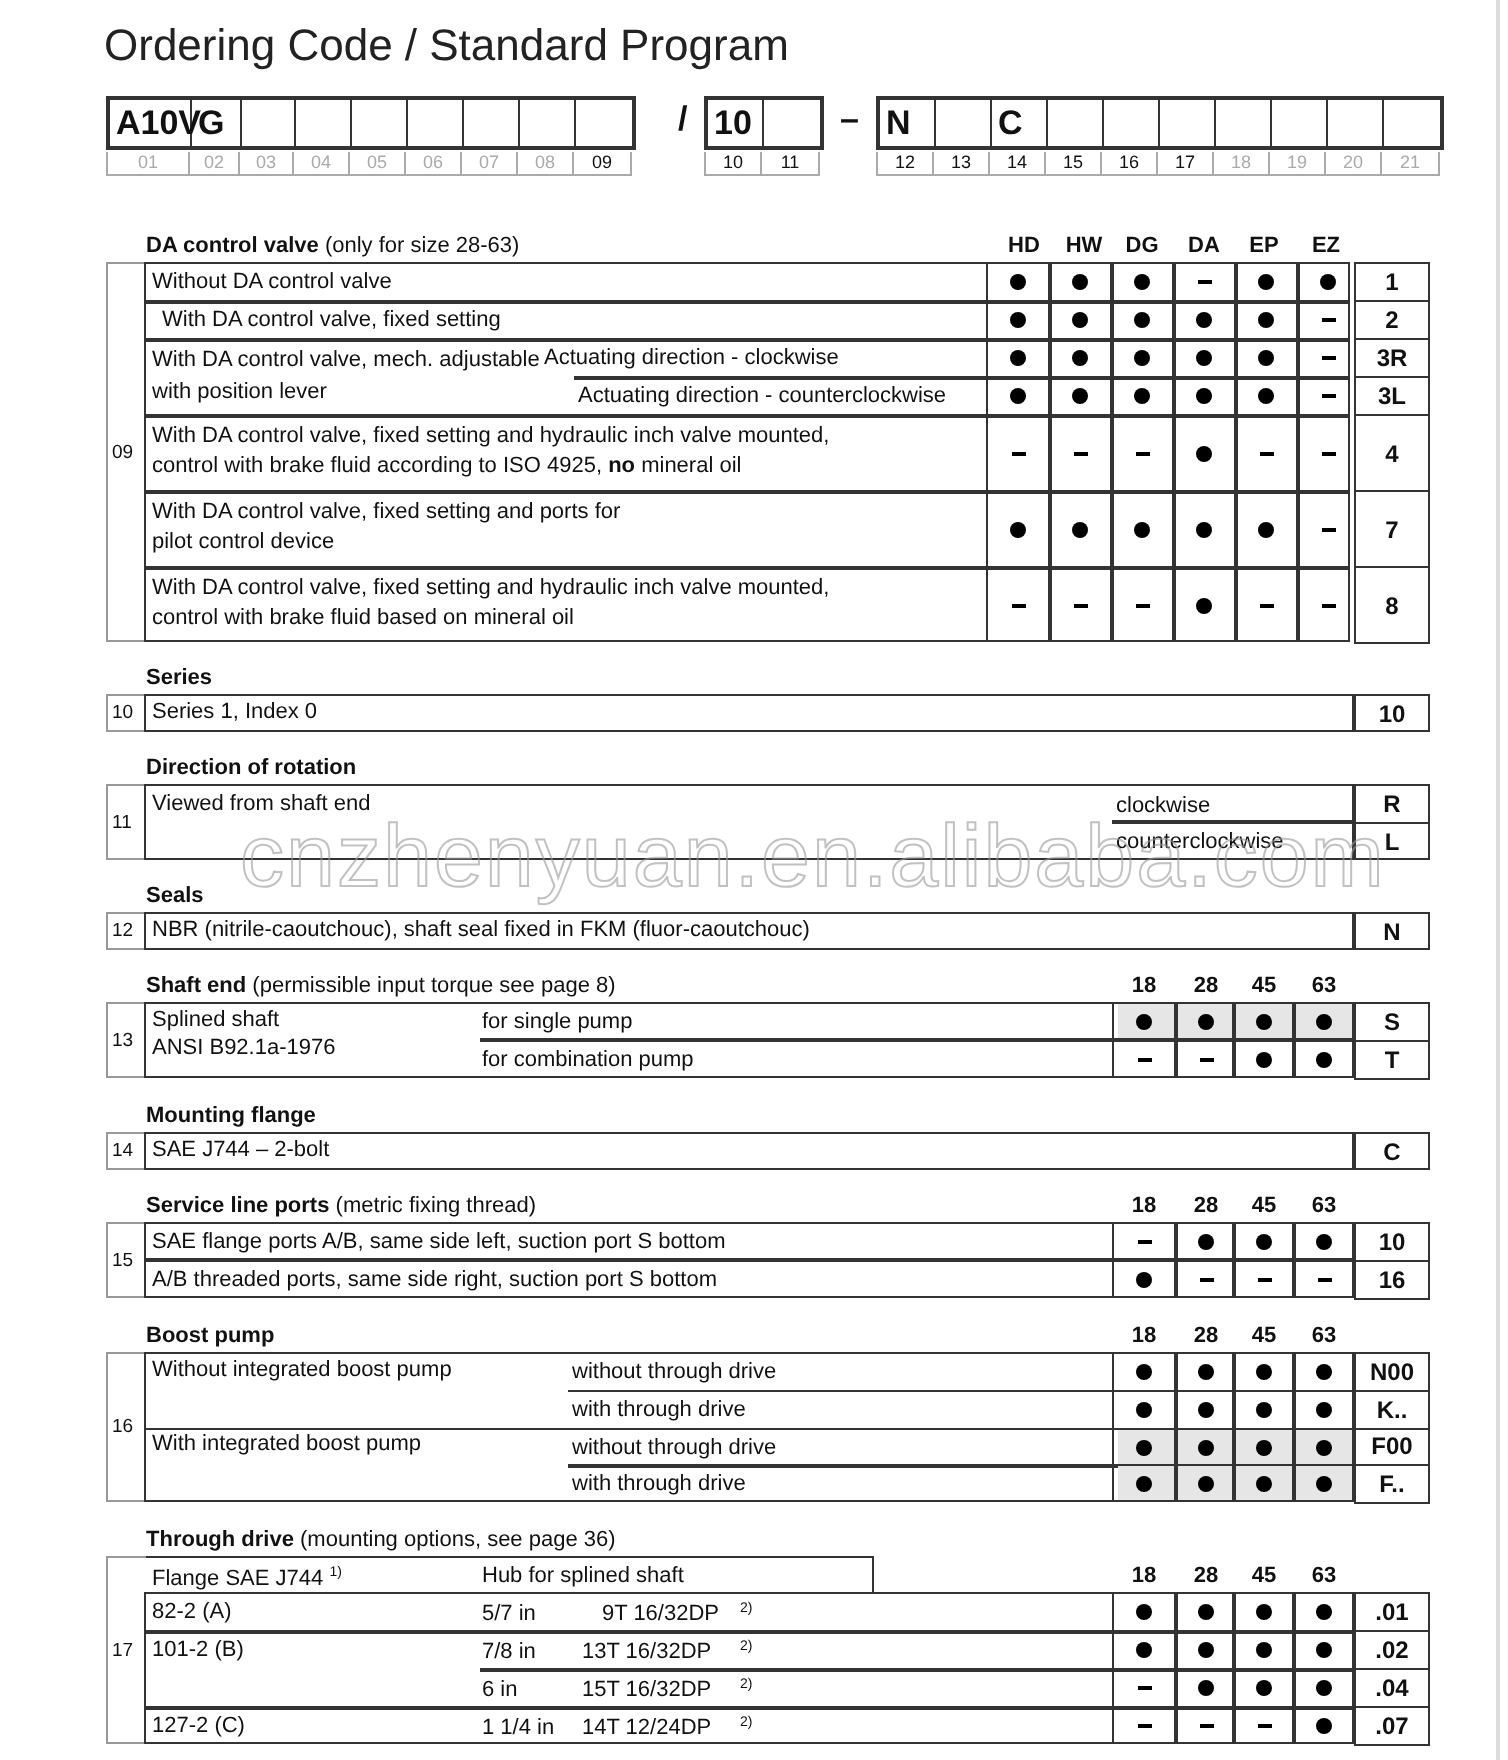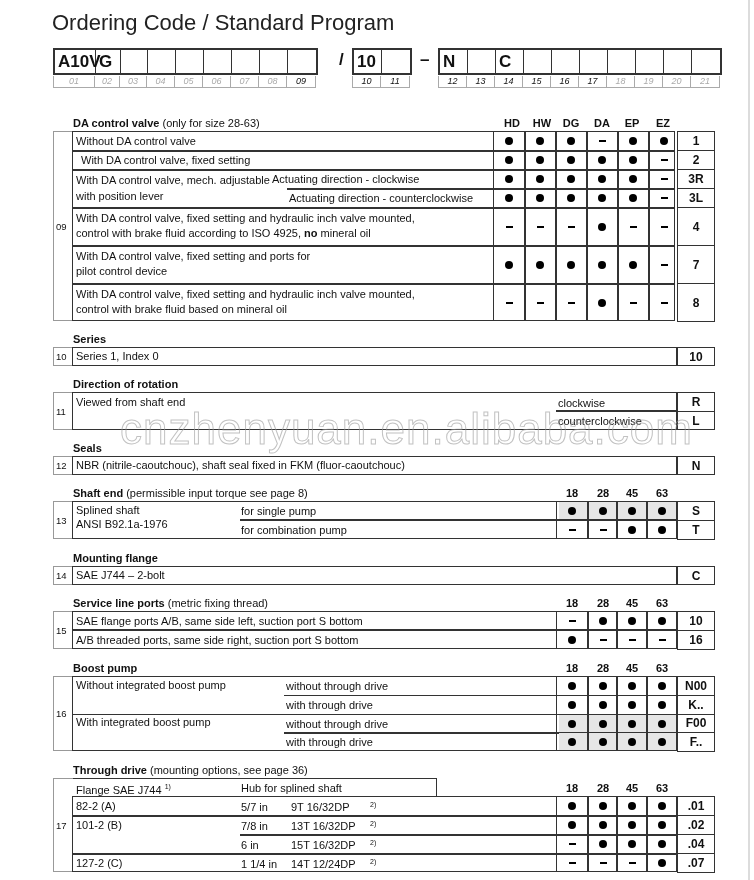--- a/index.html
+++ b/index.html
@@ -7,21 +7,21 @@
     width: 754px; height: 880px; background: #ffffff; position: relative;
     font-family: "Liberation Sans", sans-serif; color: #111; overflow: hidden;
   }
   .abs { position: absolute; }
   .page-edge { position: absolute; left: 748px; top: 0; width: 2px; height: 880px; background: #dcdcdc; }
   .title { left: 52px; top: 10px; font-size: 22px; color: #222; white-space: nowrap; }
   .code-cell { height: 23px; border-right: 1.5px solid #333; font-weight: bold; font-size: 17px;
     display: flex; align-items: center; padding-left: 3px; }
   .code-cell:last-child { border-right: none; }
   .code-sep { position: absolute; top: 50px; font-weight: bold; font-size: 17px; }
-  .idx-strip { position: absolute; top: 76px; height: 12px; display: flex; border: 1px solid #aaa; border-top: none; font-style: italic; }
+  .idx-strip { position: absolute; top: 76px; height: 12px; display: flex; border: 1px solid #aaa; border-top: none; }
   .idx-cell { height: 11px; border-right: 1px solid #aaa; font-size: 9px; color: #aaa; text-align: center; line-height: 11px; }
   .idx-cell:last-child { border-right: none; }
   .idx-cell.active { color: #111; }
 
   .sec-title { position: absolute; font-size: 11px; white-space: nowrap; }
   .sec-title b { font-weight: bold; }
   .col-head { position: absolute; font-size: 11px; font-weight: bold; text-align: center; width: 30px; }
 
   .gutter { position: absolute; border: 1px solid #999; border-right: none; font-size: 9.5px;
     display: flex; align-items: center; padding-left: 2px; background: #fff; }
@@ -335,21 +335,21 @@
     <div class="col-head" style="left:617px; top:782px">45</div>
     <div class="col-head" style="left:647px; top:782px">63</div>
   </div>
 <div class="gutter" style="left:53px; top:778px; width:20px; height:94px">
     <span>17</span>
   </div>
 <div class="box" style="left:72px; top:796px; width:485px; height:76px"></div>
 <div id="tdBody">
     <div class="txt" style="left:76px; top:799px">82-2 (A)</div>
     <div class="txt" style="left:241px; top:800px">5/7 in</div>
-    <div class="txt" style="left:291px; top:800px">9T 16/32DP</div>
+    <div class="txt" style="left:301px; top:800px">9T 16/32DP</div>
     <div class="txt" style="left:370px; top:798px; font-size:7px">2)</div>
     <div class="mark" style="left:557px; top:797.5px; line-height:16px"><span class="dot"></span></div>
     <div class="mark" style="left:588px; top:797.5px; line-height:16px"><span class="dot"></span></div>
     <div class="mark" style="left:617px; top:797.5px; line-height:16px"><span class="dot"></span></div>
     <div class="mark" style="left:647px; top:797.5px; line-height:16px"><span class="dot"></span></div>
     <div class="code-box" style="left:677px; top:796px; width:38px; height:20px">.01</div>
     <div class="row-line" style="left:72px; top:815px; width:605px"></div>
     <div class="txt" style="left:76px; top:818px">101-2 (B)</div>
     <div class="txt" style="left:241px; top:819px">7/8 in</div>
     <div class="txt" style="left:291px; top:819px">13T 16/32DP</div>

